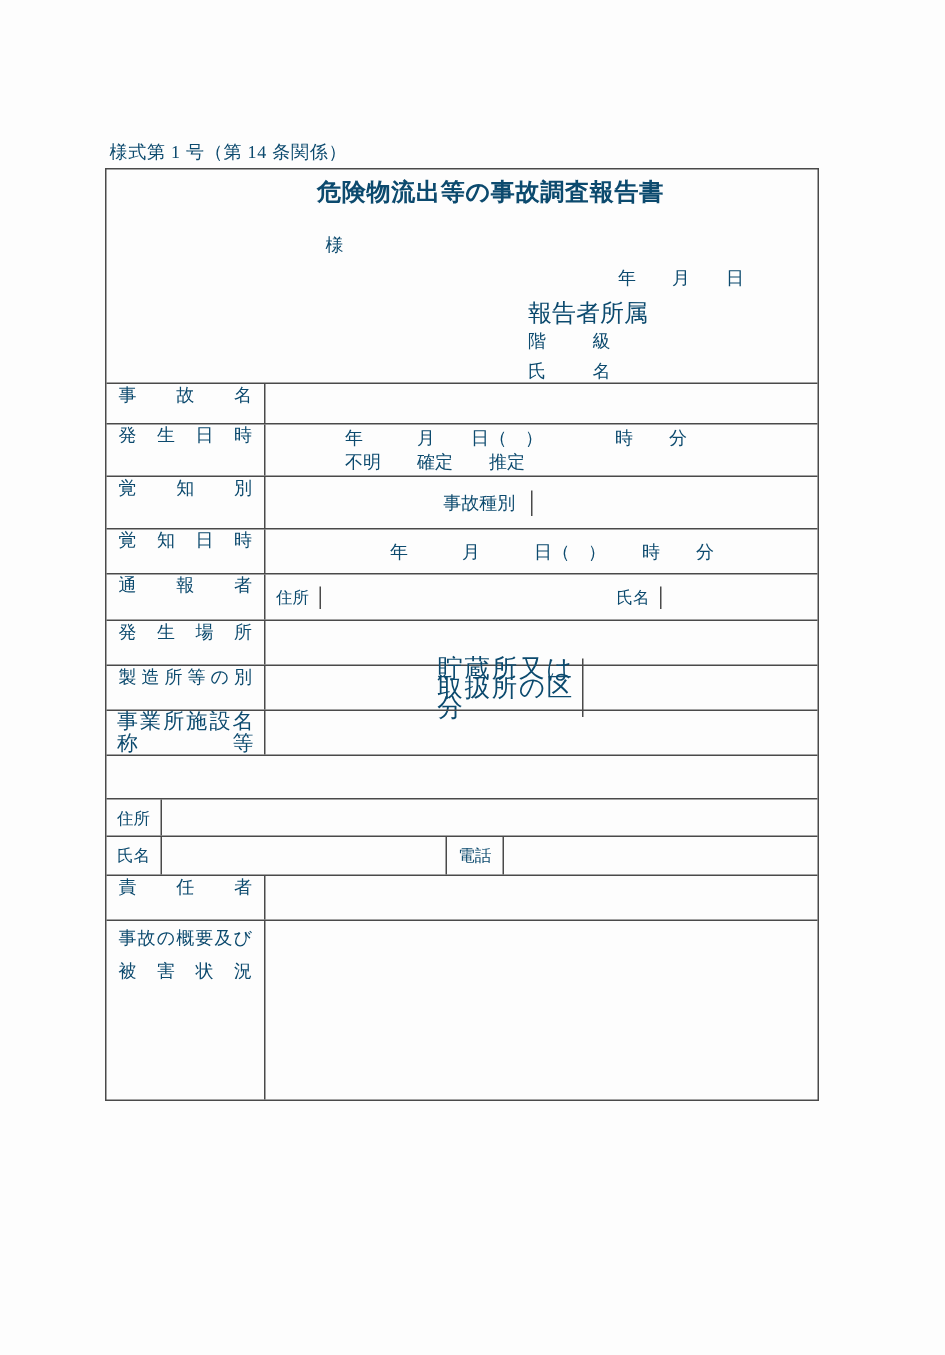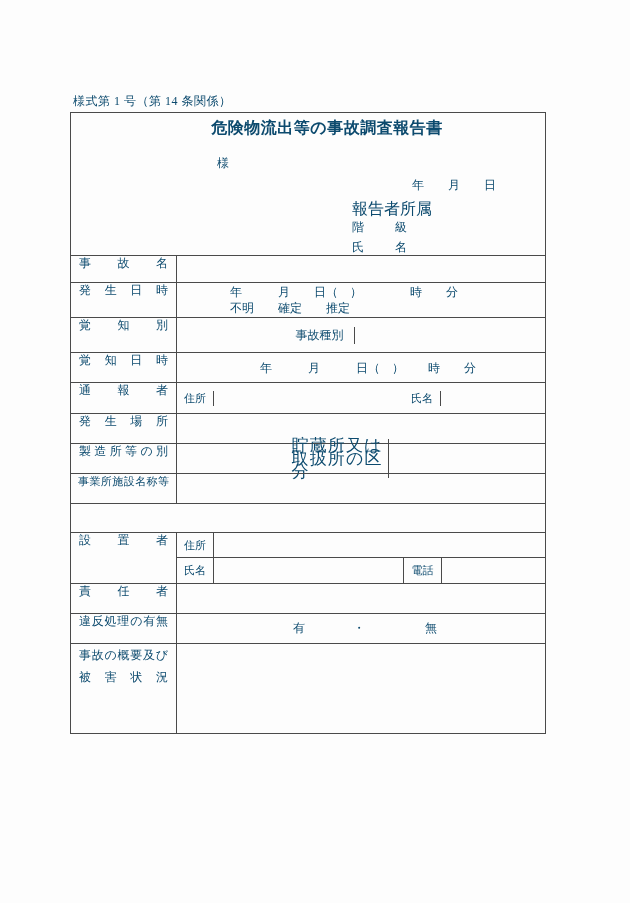--- a/index.html
+++ b/index.html
@@ -36,21 +36,21 @@
     border-right:1px solid #4a4a4a;
     box-sizing:border-box;
     display:flex;flex-direction:column;
     align-items:center;justify-content:flex-start;
   }
   .jl{
     width:89px;
     text-align:justify;text-align-last:justify;
     font-size:12px;line-height:15px;
   }
-  .jl-sm{font-size:11px;width:91px;}
+  .jl-sm{font-size:14px;width:91px;}
   .jl-xs{font-size:10px;width:101px;letter-spacing:-0.2px;}
   .jl2{line-height:22px;}
   .content{
     flex:1;
     display:flex;align-items:center;
     box-sizing:border-box;
   }
   .content-col{flex-direction:column;align-items:flex-start;justify-content:center;}
   .subcell{
     box-sizing:border-box;flex-shrink:0;
@@ -178,23 +178,20 @@
         <div class="jl jl-sm">事業所施設名称等</div>
       </div>
       <div class="content"></div>
     </div>
 
     <div class="row" style="height:29px;">
       <div class="content"></div>
     </div>
 
     <div class="row" style="height:51px;">
-      <div class="lblcell">
-        <div class="jl">設置者</div>
-      </div>
       <div class="content content-col" style="align-items:stretch;">
         <div style="height:25px;display:flex;border-bottom:1px solid #4a4a4a;box-sizing:border-box;width:100%;">
           <div class="subcell minilabel" style="width:37px;">
             <span>住所</span>
           </div>
           <div class="subcell subcell-last fill"></div>
         </div>
         <div style="flex:1;display:flex;width:100%;">
           <div class="subcell minilabel" style="width:37px;">
             <span>氏名</span>
@@ -207,28 +204,20 @@
         </div>
       </div>
     </div>
 
     <div class="row" style="height:30px;">
       <div class="lblcell">
         <div class="jl">責任者</div>
       </div>
     </div>
 
-    <div class="row" style="height:30px;">
-      <div class="lblcell">
-        <div class="jl">違反処理の有無</div>
-      </div>
-      <div class="content viol">
-        <span>有　　　　・　　　　　無</span>
-      </div>
-    </div>
 
     <div class="row" style="flex:1;">
       <div class="lblcell">
         <div class="jl jl2">事故の概要及び</div>
         <div class="jl jl2">被害状況</div>
       </div>
       <div class="content"></div>
     </div>
 
   </div>

